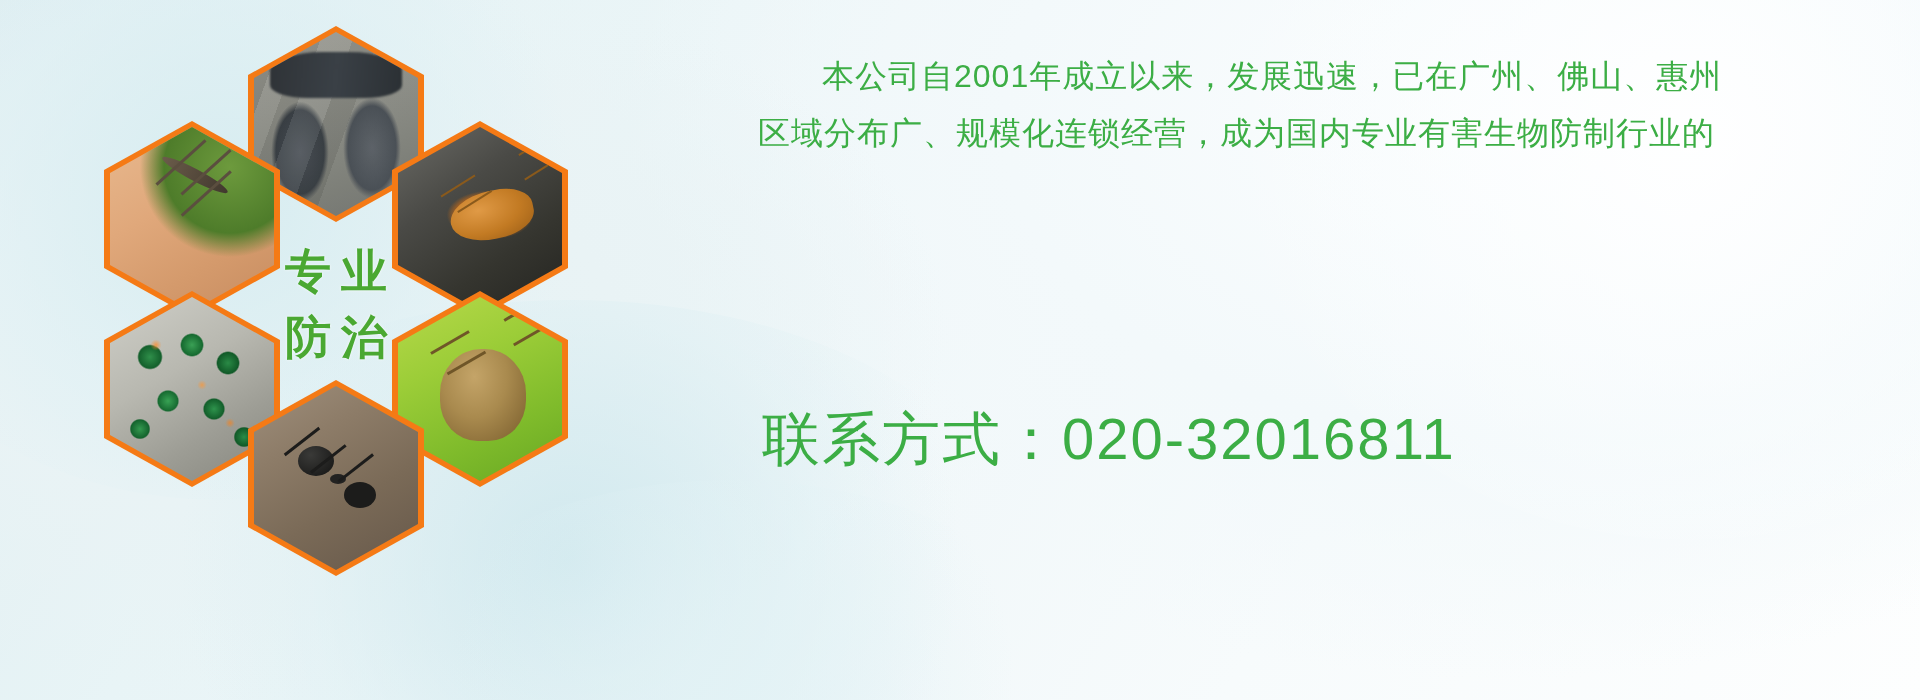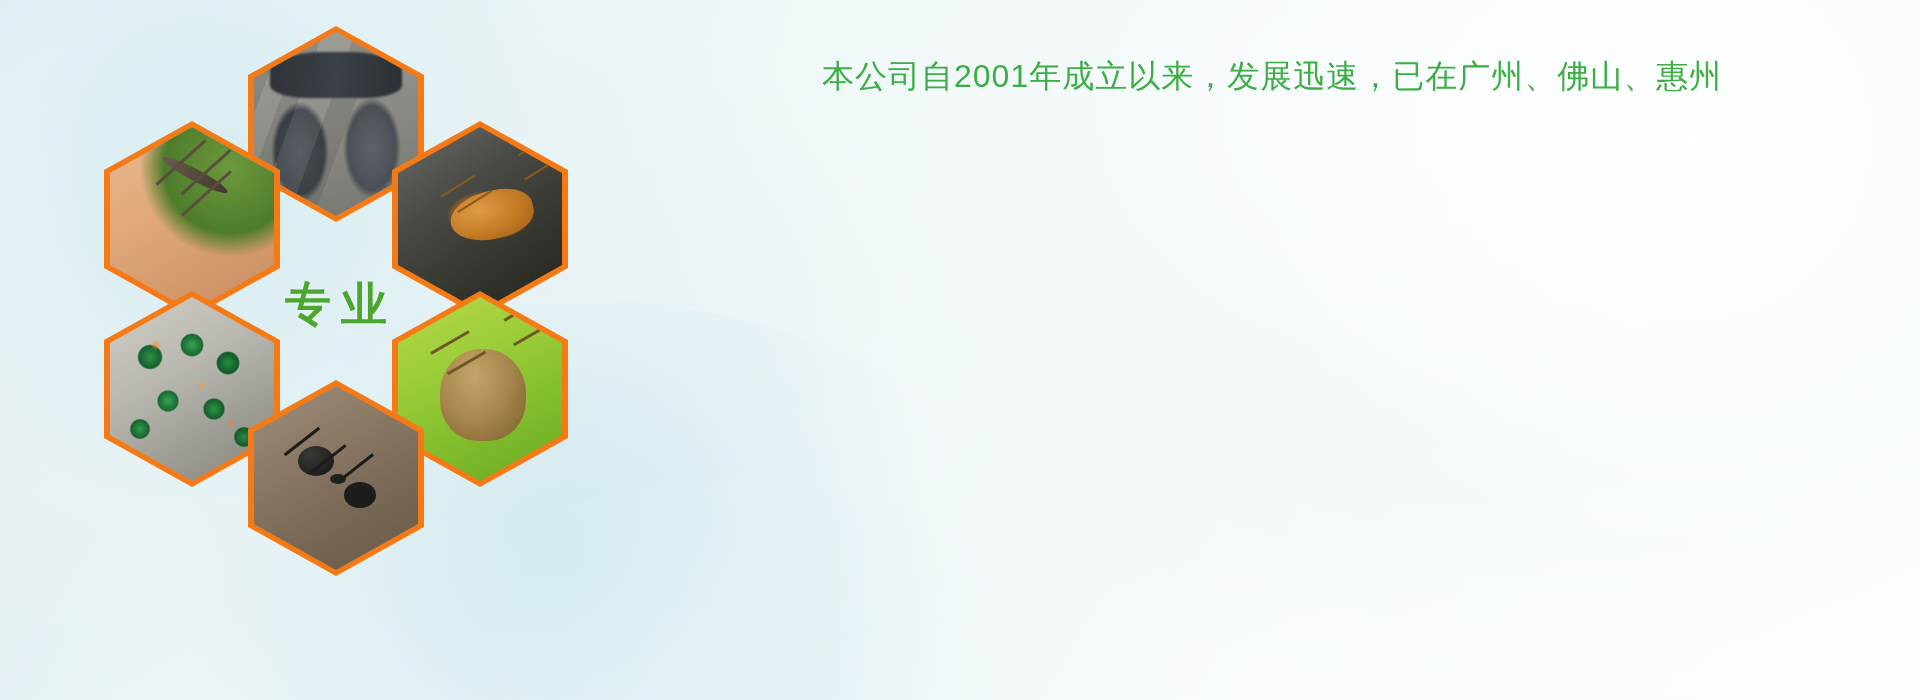--- a/index.html
+++ b/index.html
@@ -324,24 +324,27 @@
     </div>
 
     <div class="hex h-bottom">
       <div class="inner">
         <div class="photo ant"></div>
       </div>
     </div>
 
     <div class="hex-label">
       <span>专业</span>
+      <span>防治</span>
     </div>
 
   </div>
 
   <div class="copy">
     <p class="first">本公司自2001年成立以来，发展迅速，已在广州、佛山、惠州</p>
+    <p>区域分布广、规模化连锁经营，成为国内专业有害生物防制行业的</p>
   </div>
 
   <div class="contact">
+    <div class="line first"><span>联系方式：</span><span>020-32016811</span></div>
   </div>
 
 </div>
 
 </body></html>

